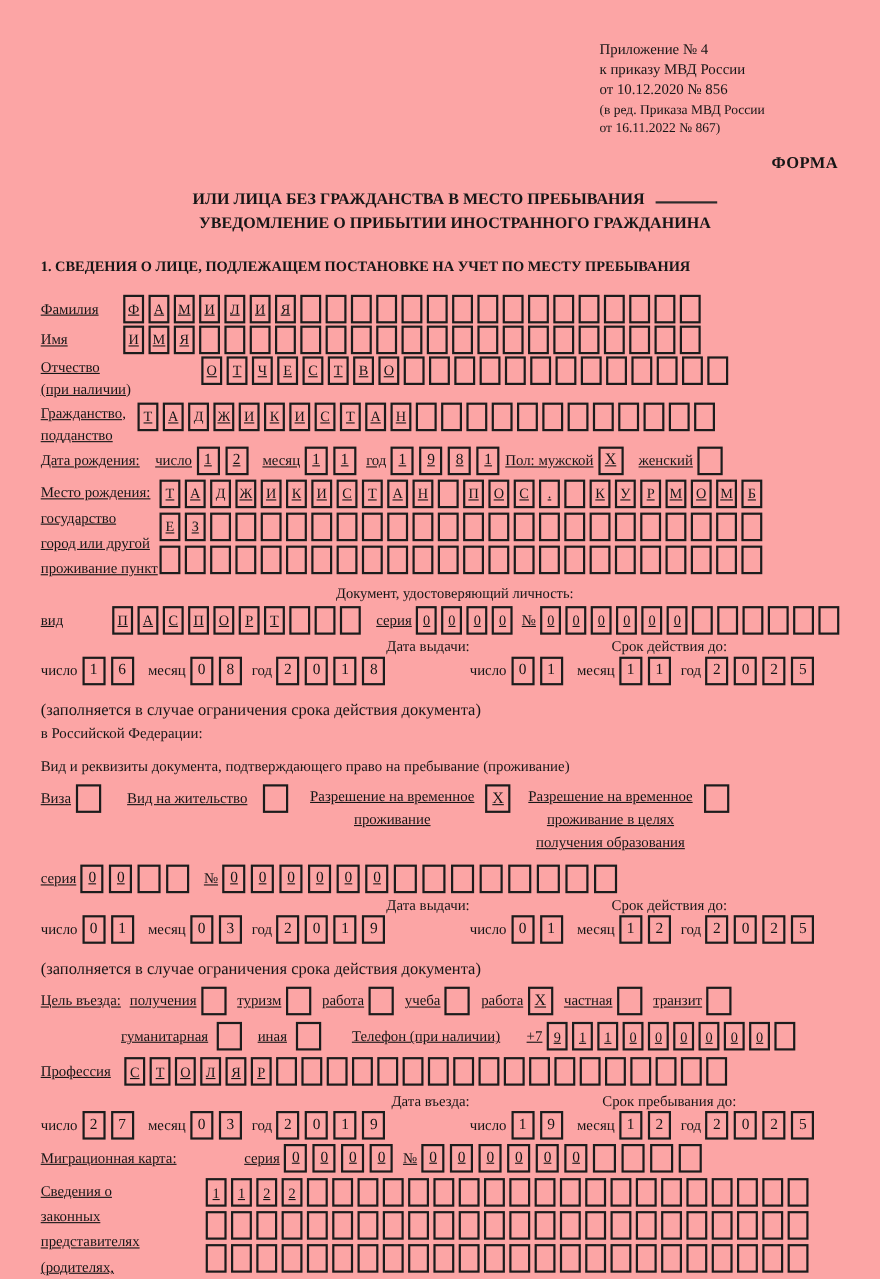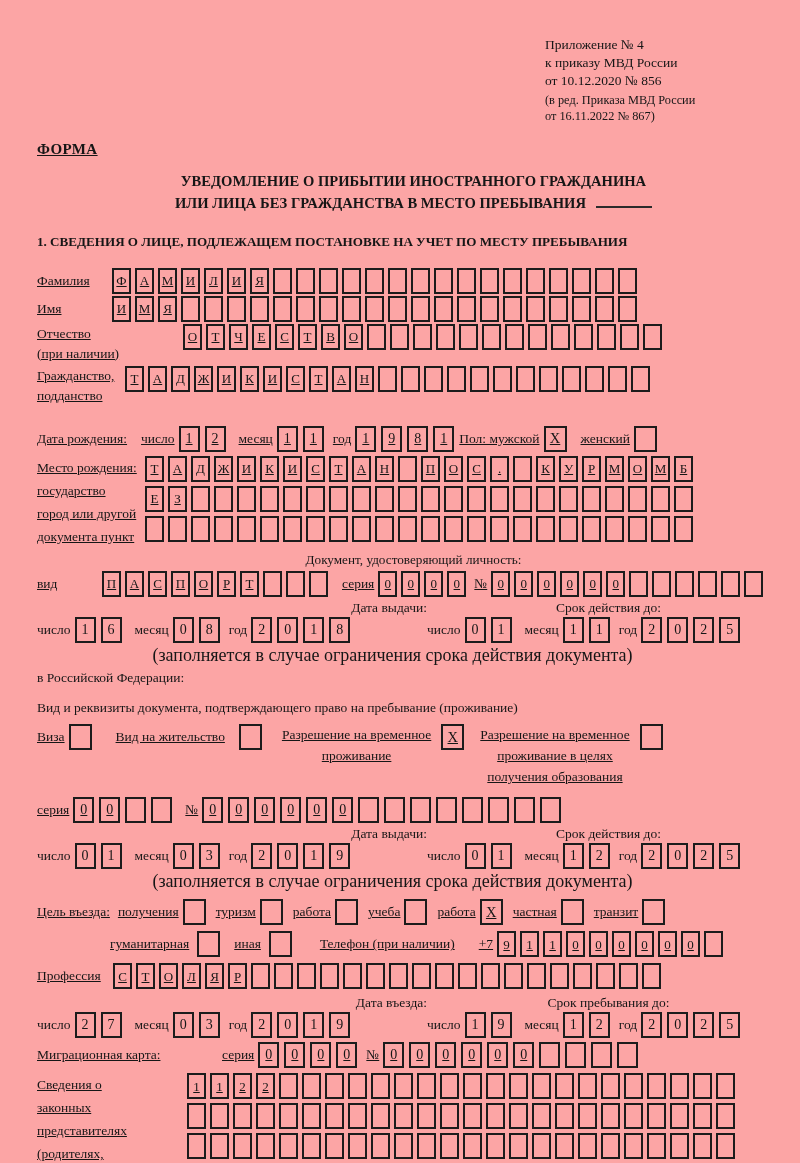--- a/index.html
+++ b/index.html
@@ -5,22 +5,22 @@
   html,body{margin:0;padding:0;}
   body{width:800px;height:1163px;background:#ffffff;color:#161616;
        font-family:"Liberation Serif",serif;}
   .page{width:800px;height:1163px;padding:36px 10px 0 37px;box-sizing:border-box;
         overflow:hidden;background:#fca5a5;}
 
   
   .appendix{margin-left:508px;font-size:13.5px;line-height:1.33;}
   .appendix .small{font-size:12.3px;line-height:1.3;}
   .appendix .small.first{margin-top:3px;}
-  .forma{font-weight:bold;font-size:15px;padding-right:28px;
-         margin-top:16px;letter-spacing:.4px;text-decoration:underline;}
+  .forma{font-weight:bold;font-size:15px;text-align:right;padding-right:28px;
+         margin-top:16px;letter-spacing:.4px;}
   .title{margin-top:13px;text-align:center;font-weight:bold;font-size:14.6px;line-height:1.5;}
   .blank-line{display:inline-block;width:56px;border-bottom:2px solid #2b2b2b;margin-left:10px;}
   .sec-heading{margin-top:19px;font-weight:bold;font-size:13.1px;white-space:nowrap;}
 
   
   .row{display:flex;align-items:flex-start;margin-top:2px;text-decoration:underline;}
   .lbl{font-size:13.5px;line-height:26px;white-space:nowrap;margin-right:4px;flex:0 0 auto;}
   .lblcol{font-size:13.5px;line-height:20px;flex:0 0 auto;}
   .lblcol.tall{line-height:23px;}
   .cells{display:flex;flex-wrap:nowrap;flex:0 0 auto;}
@@ -40,21 +40,21 @@
 
   .center-bold{text-align:center;font-weight:normal;font-size:13.2px;margin-top:4px;}
 
   
   .date-heads{display:flex;margin-top:3px;font-size:13.5px;}
   .dh-left{width:390px;text-align:right;}
   .dh-right{flex:1;text-align:center;}
   .date-row{display:flex;margin-top:1px;}
   .date-line{display:flex;align-items:flex-start;}
   .date-line.left{width:390px;}
-  .date-note{font-size:18px;text-align:center;padding-right:42px;margin-top:2px;}
+  .date-note{font-size:15px;text-align:left;padding-right:42px;margin-top:15px;}
 
   .intro{font-size:13.5px;margin-top:9px;line-height:1.55;}
   .opt-multi{display:flex;flex-direction:column;text-align:center;font-size:13.5px;
              line-height:21px;flex:0 0 auto;}
 </style>
 </head>
 <body>
 
 <div class="page">
 
@@ -62,22 +62,22 @@
     <div>Приложение № 4</div>
     <div>к приказу МВД России</div>
     <div>от 10.12.2020 № 856</div>
     <div class="small first">(в ред. Приказа МВД России</div>
     <div class="small">от 16.11.2022 № 867)</div>
   </div>
 
   <div class="forma">ФОРМА</div>
 
   <div class="title">
+    <div><span>ИЛИ ЛИЦА БЕЗ ГРАЖДАНСТВА В МЕСТО ПРЕБЫВАНИЯ</span><span class="blank-line"></span></div>
     <div>УВЕДОМЛЕНИЕ О ПРИБЫТИИ ИНОСТРАННОГО ГРАЖДАНИНА</div>
-    <div><span>ИЛИ ЛИЦА БЕЗ ГРАЖДАНСТВА В МЕСТО ПРЕБЫВАНИЯ</span><span class="blank-line"></span></div>
   </div>
 
   <div class="sec-heading">1. СВЕДЕНИЯ О ЛИЦЕ, ПОДЛЕЖАЩЕМ ПОСТАНОВКЕ НА УЧЕТ ПО МЕСТУ ПРЕБЫВАНИЯ</div>
 
   <div class="row" style="margin-top:18px">
     <span class="lbl lw-fam">Фамилия</span>
     <span class="cells tight">
         <span class="cell">Ф</span>
         <span class="cell">А</span>
         <span class="cell">М</span>
@@ -188,21 +188,21 @@
         <span class="cell"></span>
         <span class="cell"></span>
         <span class="cell"></span>
         <span class="cell"></span>
         <span class="cell"></span>
         <span class="cell"></span>
         <span class="cell"></span>
       </span>
   </div>
 
-  <div class="row" style="margin-top:20px">
+  <div class="row" style="margin-top:0">
     <span class="lbl">Дата рождения:</span>
     <span class="lbl ml10">число</span>
     <span class="cells">
         <span class="cell">1</span>
         <span class="cell">2</span>
       </span>
     <span class="lbl ml8">месяц</span>
     <span class="cells">
         <span class="cell">1</span>
         <span class="cell">1</span>
@@ -218,21 +218,21 @@
     <span class="checkbox">X</span>
     <span class="lbl ml14">женский</span>
     <span class="checkbox"></span>
   </div>
 
   <div class="row" style="margin-top:4px">
     <div class="lblcol tall lw-place">
       <div>Место рождения:</div>
       <div>государство</div>
       <div>город или другой</div>
-      <div>документа пункт</div>
+      <div>проживание пункт</div>
     </div>
     <div class="stack">
       <span class="cells tight">
           <span class="cell">Т</span>
           <span class="cell">А</span>
           <span class="cell">Д</span>
           <span class="cell">Ж</span>
           <span class="cell">И</span>
           <span class="cell">К</span>
           <span class="cell">И</span>

